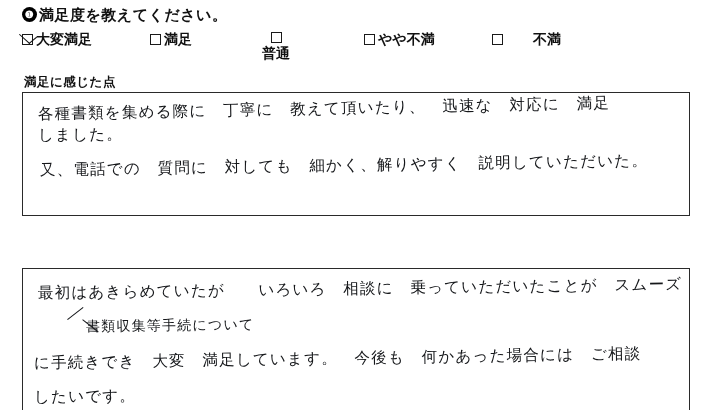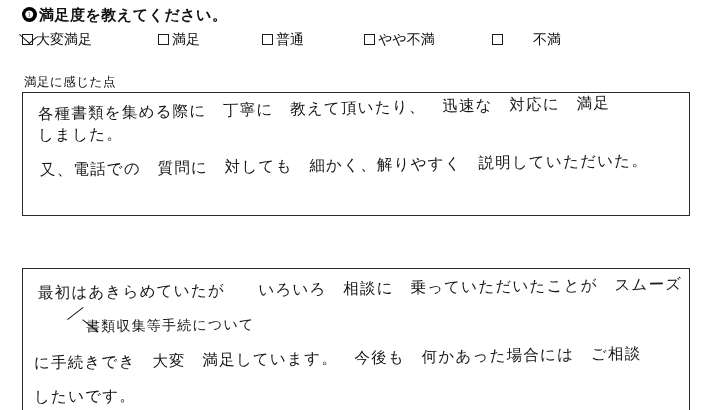--- a/index.html
+++ b/index.html
@@ -52,21 +52,21 @@
     position: absolute;
     left: 22px;
     top: 32px;
     width: 560px;
     height: 22px;
   }
   .choice {
     position: absolute;
     top: 0;
     font-size: 14px;
-    font-weight: normal;
+    font-weight: bold;
     white-space: nowrap;
     display: flex;
     align-items: center;
     gap: 3px;
   }
   .box {
     display: inline-block;
     width: 11px;
     height: 11px;
     border: 1.3px solid #1a1a1a;
@@ -88,21 +88,21 @@
     text-decoration: none;
   }
   .choice .label { line-height: 1; }
 
   
   .subhead {
     position: absolute;
     left: 24px;
     top: 74px;
     font-size: 12.5px;
-    font-weight: normal;
+    font-weight: bold;
     letter-spacing: 0.5px;
   }
 
   
   .answer-box {
     position: absolute;
     border: 1.4px solid #2a2a2a;
     box-sizing: border-box;
     background: #fff;
   }
@@ -180,25 +180,25 @@
 
   <div class="q1-title">
     <span class="circnum">❶</span><span>満足度を教えてください。</span>
   </div>
 
   <div class="choices">
     <div class="choice selected" style="left:0px;">
       <span class="box checked"></span>
       <span class="label">大変満足</span>
     </div>
-    <div class="choice" style="left:136px;">
+    <div class="choice" style="left:128px;">
       <span class="box"></span>
       <span class="label">満足</span>
     </div>
-    <div class="choice" style="left:240px;">
+    <div class="choice" style="left:240px;flex-direction:column;">
       <span class="box"></span>
       <span class="label">普通</span>
     </div>
     <div class="choice" style="left:342px;justify-content:space-between;">
       <span class="box"></span>
       <span class="label">やや不満</span>
     </div>
     <div class="choice" style="left:470px;gap:30px;">
       <span class="box"></span>
       <span class="label">不満</span>

